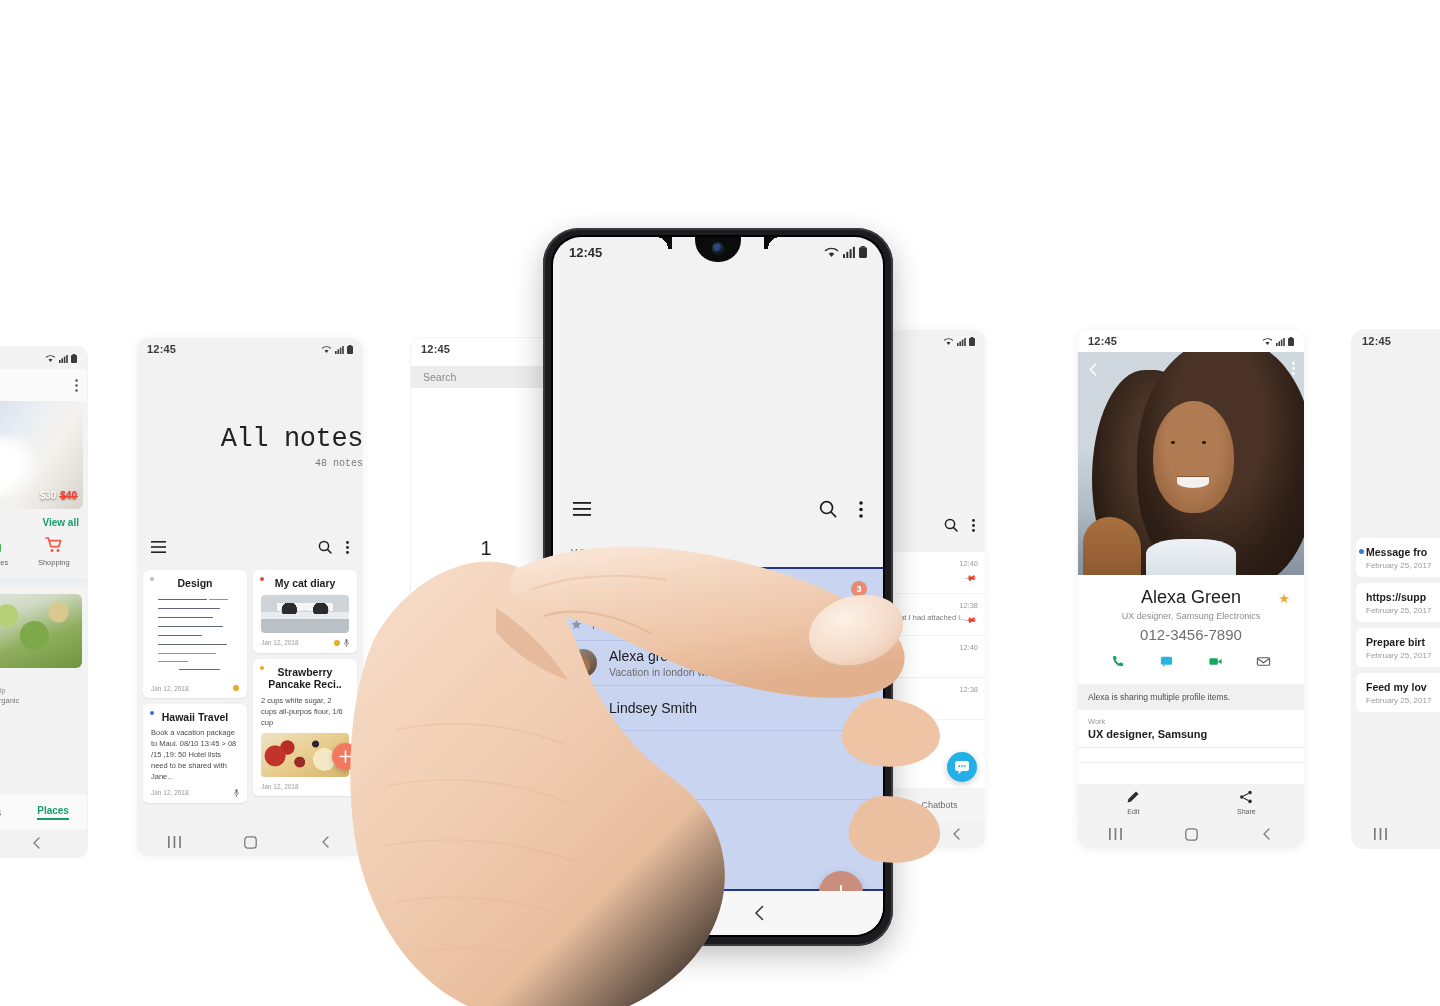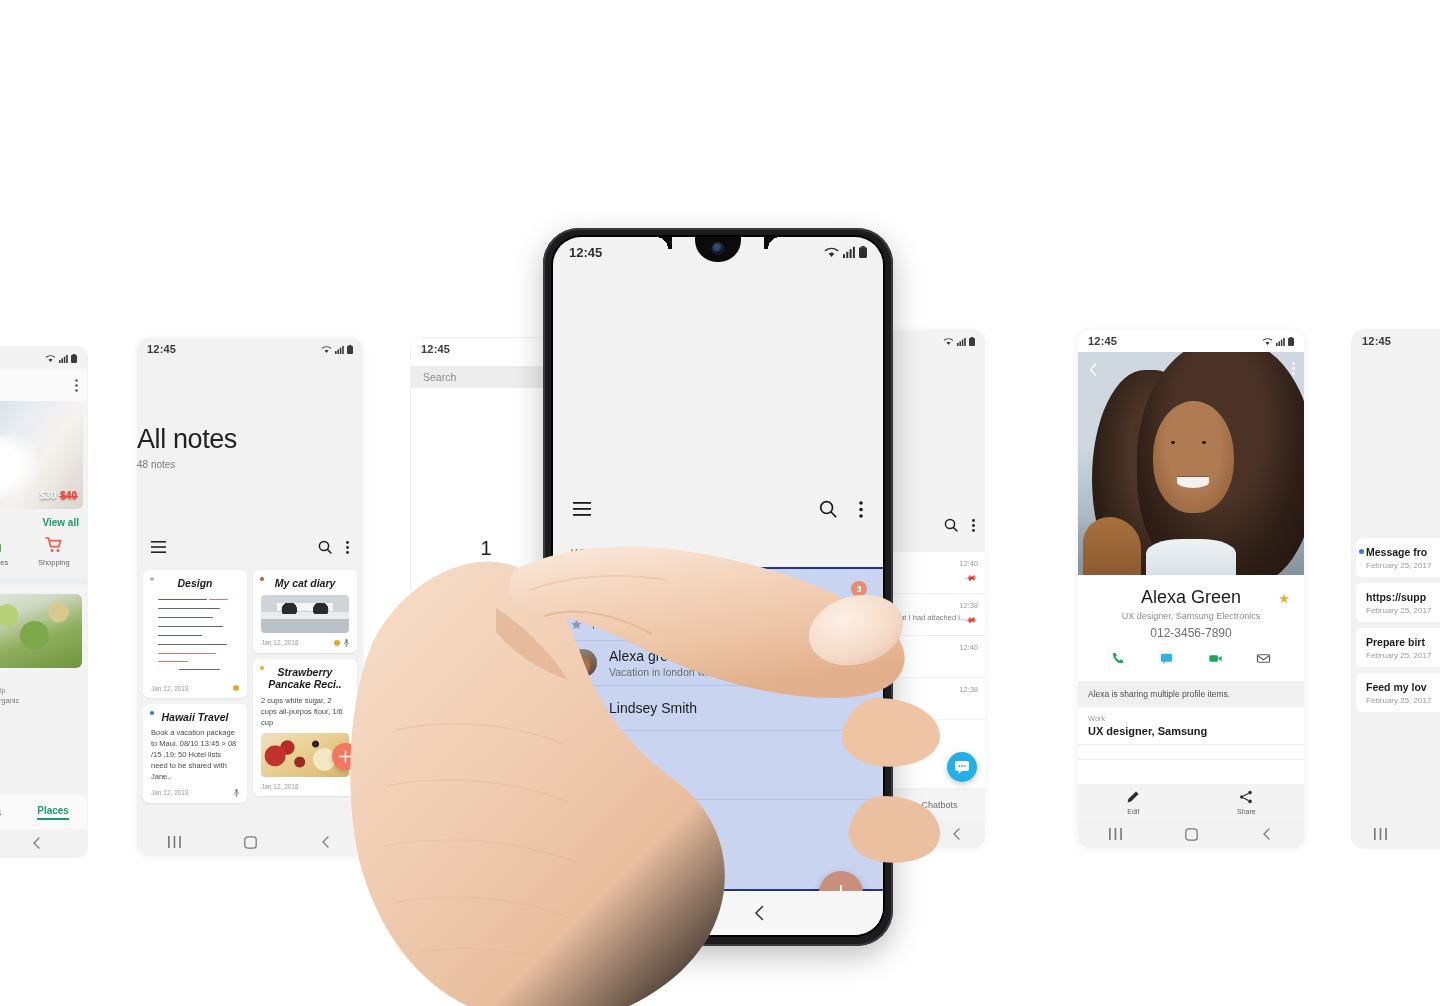--- a/index.html
+++ b/index.html
@@ -68,33 +68,33 @@
   .p1-res .rt{ font-size:7px; color:#888; margin-top:2px; }
   .p1-res .dt{ font-size:7.5px; color:#777; margin-top:2px; }
   .p1-tabs{ position:absolute; left:0; right:0; bottom:28px; height:34px; background:#fafafa;
             display:flex; align-items:center; justify-content:space-around; font-size:10px; color:#777; }
   .p1-tabs .act{ color:#1a9c6a; font-weight:700; border-bottom:2px solid #1a9c6a; padding-bottom:2px; }
 
   
   #p2{ left:137px; top:338px; width:226px; height:518px; border-radius:12px;
        box-shadow:0 1px 10px rgba(0,0,0,.06); }
   #p2 .screen{ border-radius:12px; background:#f2f2f2; }
-  .n-title{ position:absolute; left:0; right:0; top:86px; text-align:left; }
+  .n-title{ position:absolute; left:0; right:0; top:86px; text-align:right;font-family:Liberation Mono, monospace; }
   .n-title h1{ font-size:27px; font-weight:400; color:#222; letter-spacing:-.4px; }
   .n-title p{ font-size:10px; color:#7c7c7c; margin-top:4px; }
   .n-actions{ position:absolute; left:0; right:0; top:192px; height:34px;
               display:flex; align-items:center; justify-content:space-between; padding:0 14px; }
   .n-actions .right{ display:flex; align-items:center; gap:14px; }
   .n-grid{ position:absolute; left:0; right:0; top:232px; bottom:28px; padding:0 6px;
            display:flex; gap:6px; }
   .n-col{ flex:1; display:flex; flex-direction:column; gap:6px; }
   .n-card{ background:#fff; border-radius:6px; padding:7px 8px 6px; position:relative;
            box-shadow:0 1px 2px rgba(0,0,0,.07); }
   .n-dot{ width:4px; height:4px; border-radius:50%; position:absolute; left:7px; top:7px; }
-  .n-card h3{ font-size:10.5px; font-weight:700; text-align:center; color:#1c1c1c; margin-bottom:5px; line-height:1.2;font-style:italic; }
+  .n-card h3{ font-size:10.5px; font-weight:700; text-align:center; color:#1c1c1c; margin-bottom:5px; line-height:1.2; }
   .n-card .body{ font-size:7.5px; color:#4a4a4a; line-height:1.45; }
   .n-card .date{ font-size:6.5px; color:#9a9a9a; margin-top:6px; display:flex;
                  align-items:center; justify-content:space-between; }
   .n-card .date .ic{ display:flex; gap:4px; align-items:center; }
   .scrawl{ height:84px; position:relative; overflow:hidden; }
   .scrawl i{ position:absolute; height:1.6px; border-radius:1px; background:#2f3a52; opacity:.78; }
   .scrawl i.r{ background:#d64a3a; }
   .n-thumb{ height:38px; border-radius:4px; overflow:hidden; position:relative; }
   .cat{ background:linear-gradient(#cfd4d8 0 46%, #e9ecef 46% 62%, #b9c0c6 62% 100%); }
   .cat:after{ content:""; position:absolute; left:18%; top:22%; width:64%; height:30%;
@@ -169,21 +169,21 @@
   .c-photo .eye.l{ left:41%; } .c-photo .eye.r{ left:55%; }
   .c-photo .top{ position:absolute; left:30%; bottom:0; width:40%; height:16%; border-radius:40% 40% 0 0;
      background:linear-gradient(180deg,#eef2f5,#d9e0e6); }
   .c-photo .arm{ position:absolute; left:2%; bottom:0; width:26%; height:26%; border-radius:50% 60% 0 0;
      background:linear-gradient(180deg,#a9703f,#8d5a31); }
   .c-back{ position:absolute; left:9px; top:10px; }
   .c-more{ position:absolute; right:9px; top:9px; }
   .c-name{ text-align:center; margin-top:12px; position:relative; }
   .c-name h2{ font-size:18px; font-weight:400; color:#1d1d1d; }
   .c-name .role{ font-size:9px; color:#8c8c8c; margin-top:3px; }
-  .c-name .phone-no{ font-size:12px; color:#6f6f6f; margin-top:5px; }
+  .c-name .phone-no{ font-size:15px; color:#6f6f6f; margin-top:5px; }
   .c-star{ position:absolute; right:14px; top:4px; color:#eaa82c; font-size:13px; }
   .c-acts{ display:flex; justify-content:space-around; align-items:center; padding:11px 16px 11px; }
   .c-note{ background:#f0f0f0; font-size:8.5px; color:#4e4e4e; padding:8px 10px; }
   .c-field{ padding:7px 10px 7px; border-bottom:1px solid #ececec; }
   .c-field .lb{ font-size:7.5px; color:#9a9a9a; }
   .c-field .vl{ font-size:11px; color:#1c1c1c; font-weight:700; margin-top:2px; }
   .c-bottom{ position:absolute; left:0; right:0; bottom:28px; height:36px; background:#f3f3f3;
              display:flex; align-items:center; justify-content:space-around; }
   .c-bb{ text-align:center; font-size:7px; color:#5d5d5d; }
   .c-bb .ic{ display:block; margin-bottom:3px; }

